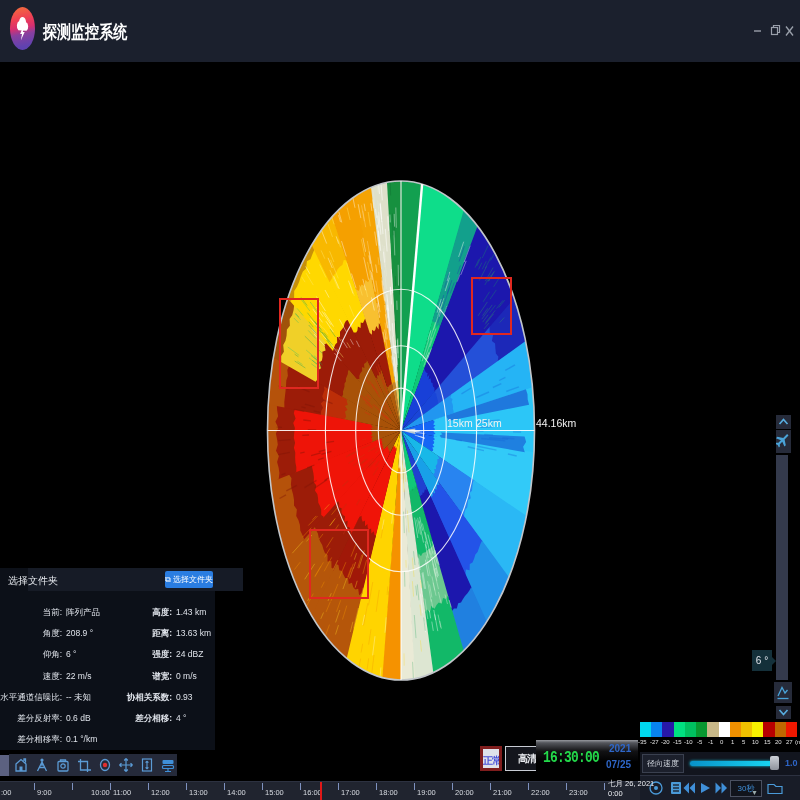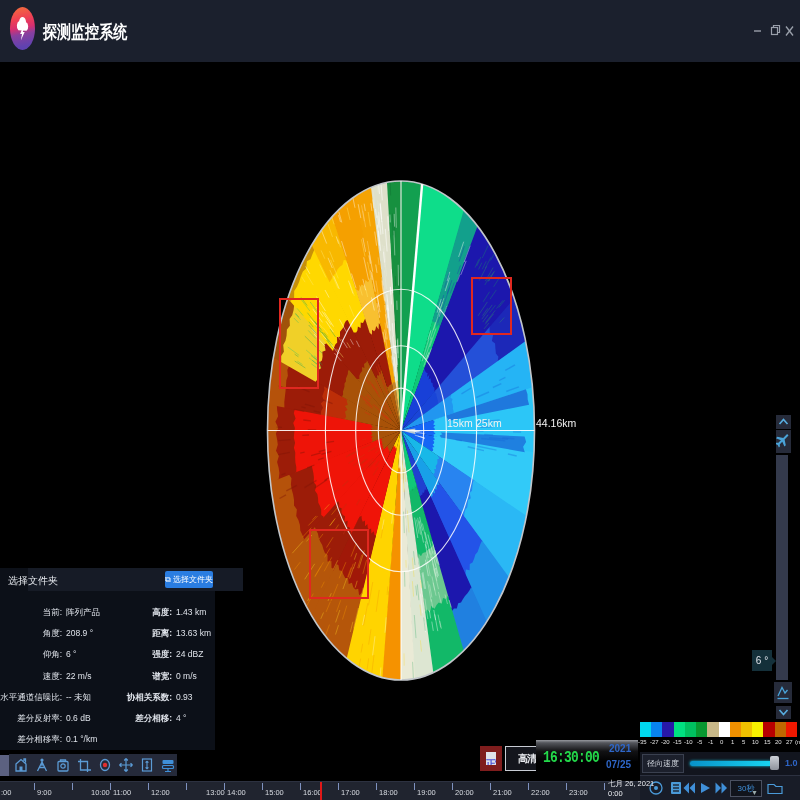--- a/index.html
+++ b/index.html
@@ -31,21 +31,21 @@
 #tbar-tab { left:0; top:755px; width:9px; height:21px; background:#5c6180; }
 .ticon { position:absolute; top:2px; width:18px; height:18px; }
 
 
 #tl { left:0; top:781px; width:800px; height:19px; background:#20242f; border-top:1px solid #2c3140; }
 .tick { position:absolute; top:1px; width:1px; height:7px; background:#7f92c0; }
 .tlab { position:absolute; top:6px; color:#d8dce2; font-size:7.5px; }
 #playhead { position:absolute; left:320px; top:0; width:1.5px; height:19px; background:#e01818; }
 
 
-#ok { left:480px; top:746px; width:22px; height:25px; background:#dfe2ea; border:6px solid #7f1d1d;
+#ok { left:480px; top:746px; width:22px; height:25px; background:#dfe2ea; border:3px solid #7f1d1d;
   color:#4a52d8; font-size:10px; font-weight:bold; text-align:center; line-height:23px;
   letter-spacing:-1px; white-space:nowrap; overflow:hidden; }
 #hd2 { left:505px; top:746px; width:44px; height:25px; background:#14161d; border:1px solid #c8ccd4;
   color:#e8eaee; font-size:10px; font-weight:bold; text-align:center; line-height:23px;
   letter-spacing:-1px; white-space:nowrap; overflow:hidden; }
 #clock { left:536px; top:740px; width:102px; height:35px;
   background:linear-gradient(180deg,#97999f 0%,#54565c 8%,#121214 32%,#000 62%); }
 #ctime { position:absolute; left:7px; top:8px; color:#23d94a; font-size:17px; font-weight:bold;
   font-family:"Liberation Mono", monospace; letter-spacing:-1px; transform:scaleX(0.76);
   transform-origin:0 0; }
@@ -738,21 +738,21 @@
 <span class="tlab" style="left:1px">:00</span>
     <div class="tick" style="left:34px"></div>
     <span class="tlab" style="left:37px">9:00</span>
     <div class="tick" style="left:72px"></div>
     <span class="tlab" style="left:91px">10:00</span>
     <div class="tick" style="left:110px"></div>
     <span class="tlab" style="left:113px">11:00</span>
     <div class="tick" style="left:148px"></div>
     <span class="tlab" style="left:151px">12:00</span>
     <div class="tick" style="left:186px"></div>
-    <span class="tlab" style="left:206px">13:00</span>
+    <span class="tlab" style="left:189px">13:00</span>
     <div class="tick" style="left:224px"></div>
     <span class="tlab" style="left:227px">14:00</span>
     <div class="tick" style="left:262px"></div>
     <span class="tlab" style="left:265px">15:00</span>
     <div class="tick" style="left:300px"></div>
     <span class="tlab" style="left:303px">16:00</span>
     <div class="tick" style="left:338px"></div>
     <span class="tlab" style="left:341px">17:00</span>
     <div class="tick" style="left:376px"></div>
     <span class="tlab" style="left:379px">18:00</span>

